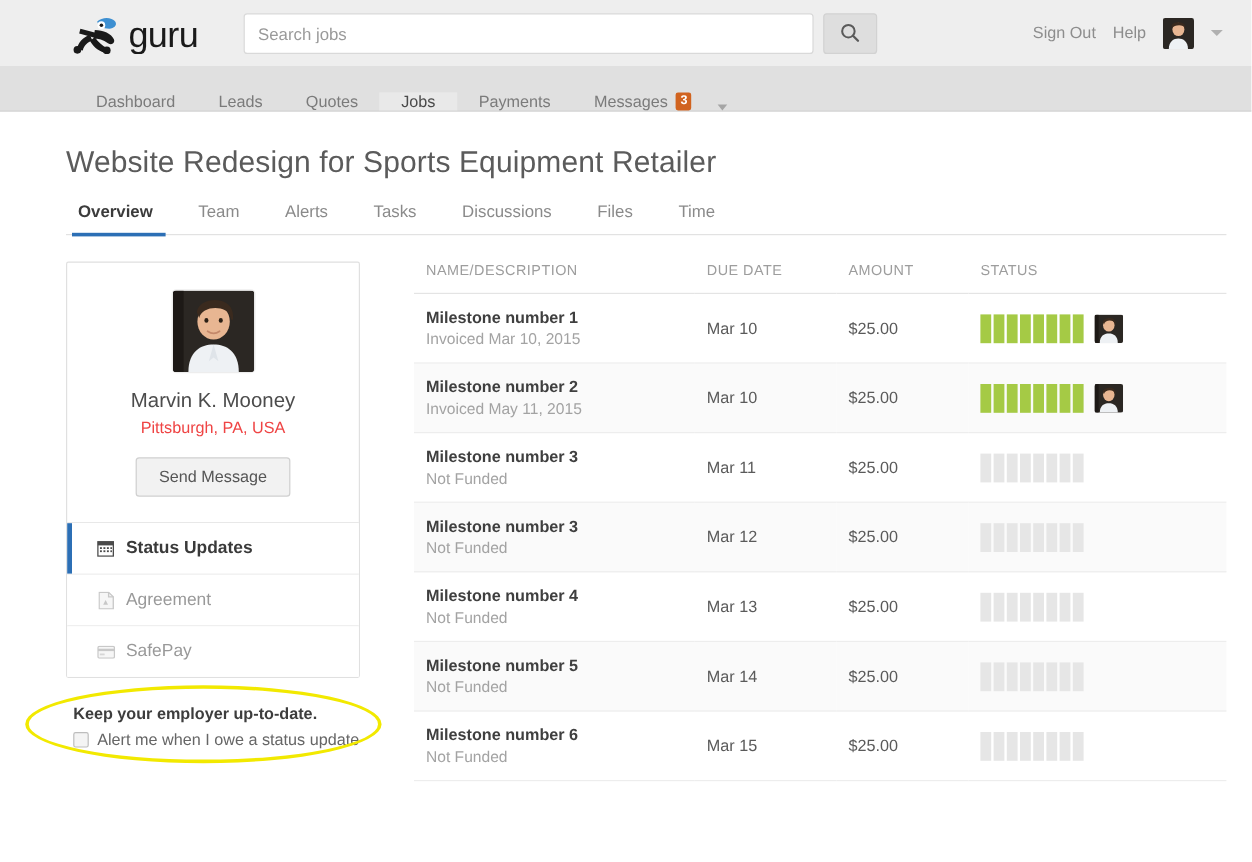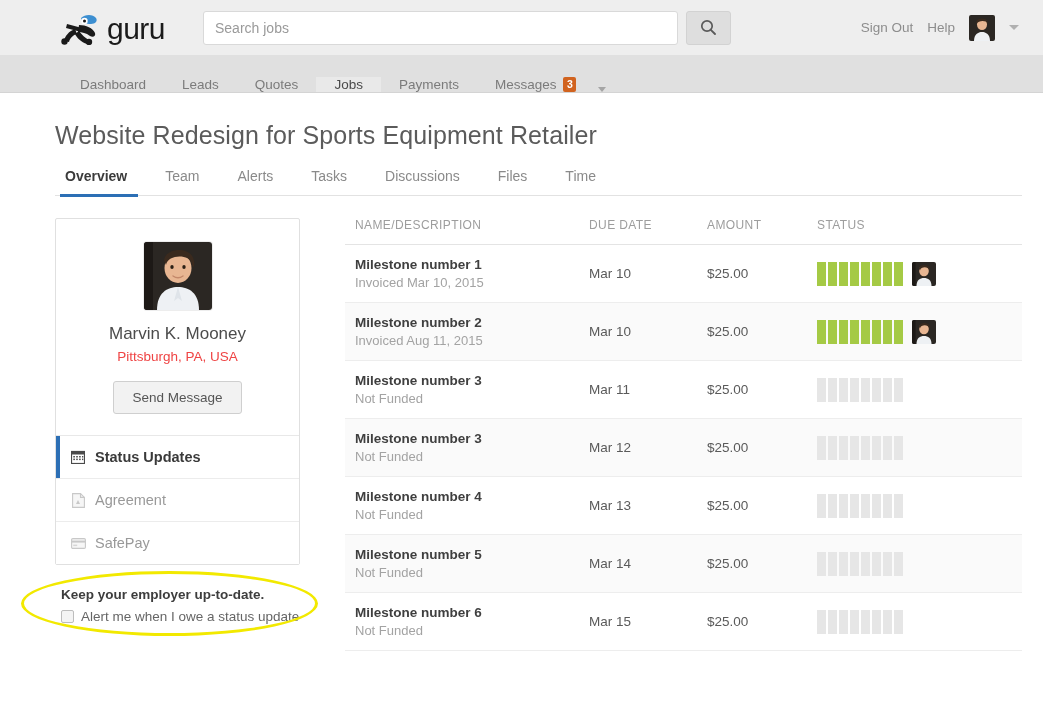--- a/index.html
+++ b/index.html
@@ -220,21 +220,21 @@
     font-size: 13.5px;
     font-family: "Liberation Sans", sans-serif;
     padding: 8px 18px;
     border-radius: 3px;
     cursor: pointer;
   }
   .side-item {
     display: flex;
     align-items: center;
     gap: 9px;
-    padding: 13px 14px;
+    padding: 13px 24px;
     border-bottom: 1px solid #ececec;
     font-size: 14.5px;
     color: #999;
     cursor: pointer;
     position: relative;
     background: #fff;
   }
   .side-item:last-child { border-bottom: none; }
   .side-item.active {
     color: #3a3a3a;
@@ -523,21 +523,21 @@
                       <ellipse cx="12" cy="9" rx="4.8" ry="5.3" fill="#e8b692"></ellipse>
                       <path d="M4.5 24 C4.5 18 8 16 12 16 C16 16 19.5 18 19.5 24 Z" fill="#eef1f4"></path>
                       <path d="M7 6.5 C8 2 17 1.8 17.8 6.8 C18.1 8.8 17.4 9.6 17.1 7.8 C16.4 4.2 8.6 4.2 8 8.4 Z" fill="#3a2a1e"></path>
                     </svg></span>
                 </div>
               </td>
             </tr>
             <tr class="alt">
               <td>
                 <span class="ms-name">Milestone number 2</span>
-                <span class="ms-sub">Invoiced Aug 11, 2015</span>
+                <span class="ms-sub">Invoiced May 11, 2015</span>
               </td>
               <td class="col-due">Mar 10</td>
               <td class="col-amt">$25.00</td>
               <td class="col-status">
                 <div class="bars">
                   <div class="bar full">
                     <span class="seg"></span>
                     <span class="seg"></span>
                     <span class="seg"></span>
                     <span class="seg"></span>

